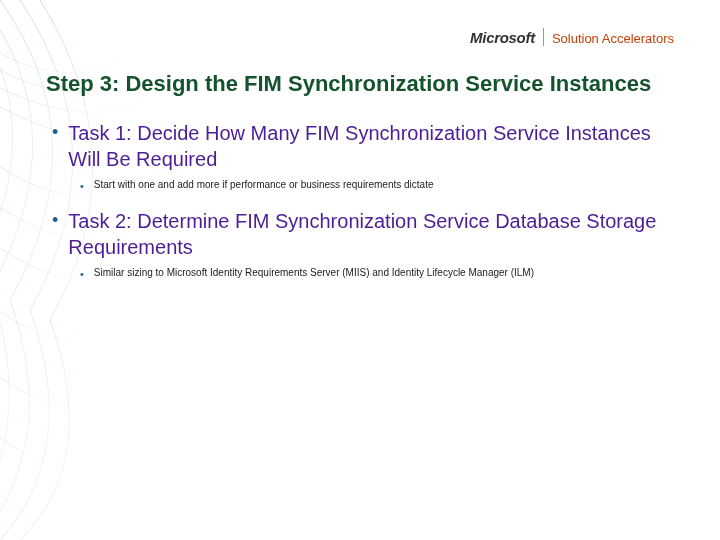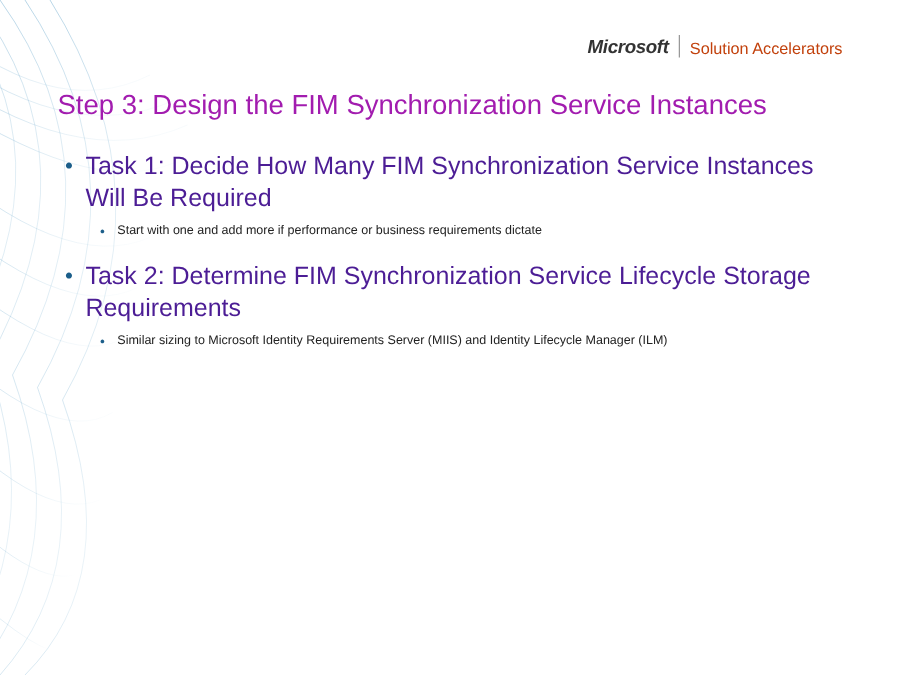--- a/index.html
+++ b/index.html
@@ -48,22 +48,22 @@
       font-size: 13px;
       color: #c2410c;
     }
     .content {
       position: relative;
       z-index: 1;
       padding: 70px 46px 0 46px;
     }
     .title {
       font-size: 22px;
-      font-weight: normal;
-      color: #a21caf;
+      font-weight: bold;
+      color: #14532d;
       line-height: 1.25;
       margin-bottom: 22px;
     }
     .bullet-l1 {
       display: flex;
       gap: 10px;
       margin-bottom: 4px;
       padding-left: 6px;
     }
     .bullet-l1 .dot {
@@ -140,19 +140,19 @@
     <span class="dot">•</span>
     <span class="text">Task 1: Decide How Many FIM Synchronization Service Instances Will Be Required</span>
   </div>
   <div class="bullet-l2">
     <span class="dot">•</span>
     <span class="text">Start with one and add more if performance or business requirements dictate</span>
   </div>
 
   <div class="bullet-l1">
     <span class="dot">•</span>
-    <span class="text">Task 2: Determine FIM Synchronization Service Lifecycle Storage Requirements</span>
+    <span class="text">Task 2: Determine FIM Synchronization Service Database Storage Requirements</span>
   </div>
   <div class="bullet-l2">
     <span class="dot">•</span>
     <span class="text">Similar sizing to Microsoft Identity Requirements Server (MIIS) and Identity Lifecycle Manager (ILM)</span>
   </div>
 </div>
 
 </body></html>

